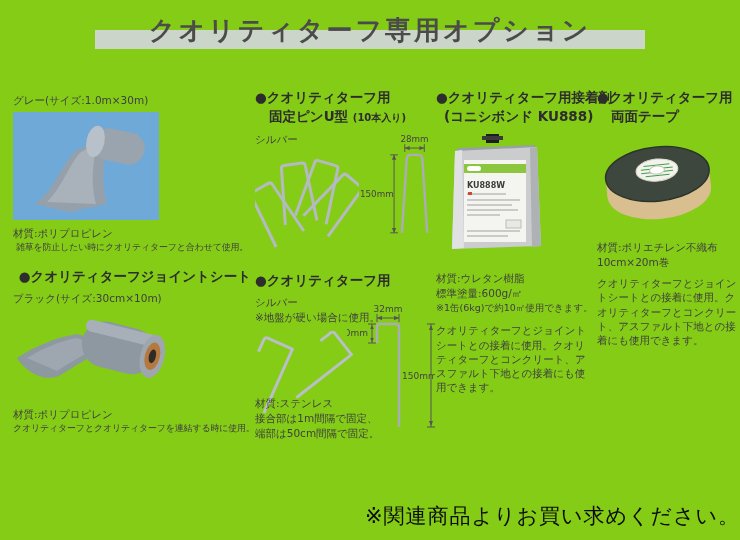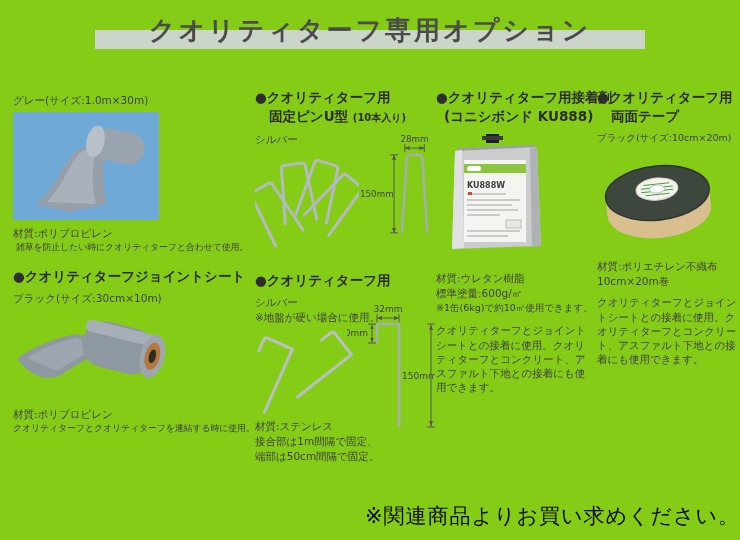--- a/index.html
+++ b/index.html
@@ -21,31 +21,31 @@
   .h .note { font-size:10px; }
   .h .ind { padding-left:14px; display:block; }
 
   .variant { font-size:10.5px; margin-top:6px; color:#3f3f3f; }
   .cap  { font-size:10.5px; line-height:1.45; color:#3f3f3f; }
   .cap9 { font-size:9px; line-height:1.5; letter-spacing:-0.2px; white-space:nowrap; color:#3f3f3f;text-align:center; }
   .cap95 { font-size:9.5px; line-height:1.5; white-space:nowrap; color:#3f3f3f; }
   .nowrap { white-space:nowrap; }
 
   .img1 { display:block; margin-top:4px; } .mt5 { margin-top:5px; } .mt6 { margin-top:6px; }
-  .mt8 { margin-top:19px; } .mt10 { margin-top:10px; } .mt12 { margin-top:12px; } .mt18 { margin-top:18px; }
+  .mt8 { margin-top:19px; } .mt10 { margin-top:10px; } .mt12 { margin-top:12px;text-align:right; } .mt18 { margin-top:18px; }
 
   .pin-row { display:flex; align-items:flex-start; margin-top:6px; }
   .pin-left { width:104px; }
   .pin-left svg { margin-top:8px; }
 
   .l-wrap { position:relative; height:176px; margin-top:5px; }
   .l-text { position:absolute; left:0; top:0; }
   .l-photo { position:absolute; left:0; top:36px; }
   .l-diagram { position:absolute; left:92px; top:8px; }
-  .l-mat { position:absolute; left:0; top:124px; width:135px; }
+  .l-mat { position:absolute; left:0; top:101px; width:135px; }
 
   .can-svg { display:block; margin:8px 0 0 12px; }
   .tape-svg { display:block; margin:6px 0 0 2px; }
 
   .usage { font-size:10.5px; line-height:1.35; margin-top:8px; color:#3f3f3f; }
 
   .footer { position:absolute; left:0; top:502px; width:740px; text-align:right;
             font-size:21px; font-weight:normal; color:#0a0a0a; letter-spacing:1px; }
 
   svg text { font-family:"DejaVu Sans","Liberation Sans",sans-serif; }
@@ -214,21 +214,20 @@
       <div class="cap95">※1缶(6kg)で約10㎡使用できます。</div>
     </div>
     <div class="usage">クオリティターフとジョイントシートとの接着に使用。クオリティターフとコンクリート、アスファルト下地との接着にも使用できます。</div>
   </div>
 
   <div class="col c4">
     <div class="h">
       <span class="nowrap">●クオリティターフ用</span>
       <span class="ind">両面テープ</span>
     </div>
-    <div class="cap95 mt5">ブラック(サイズ:10cm×20m)</div>
 
     <svg class="tape-svg" width="118" height="98" viewBox="0 0 118 98">
       <g transform="rotate(-6 59 48)">
         <ellipse cx="59" cy="60" rx="52" ry="27" fill="#d9bf8f"></ellipse>
         <rect x="7" y="42" width="104" height="18" fill="#d9bf8f"></rect>
         <ellipse cx="59" cy="42" rx="52" ry="27" fill="#3d473d" stroke="#2b332b" stroke-width="1.5"></ellipse>
         <ellipse cx="59" cy="38" rx="21" ry="11" fill="#f3f3ec" stroke="#d8d8cc"></ellipse>
         <g stroke="#3f9e4e" stroke-width="1">
           <line x1="46" y1="33" x2="72" y2="33"></line>
           <line x1="43" y1="36.5" x2="75" y2="36.5"></line>

